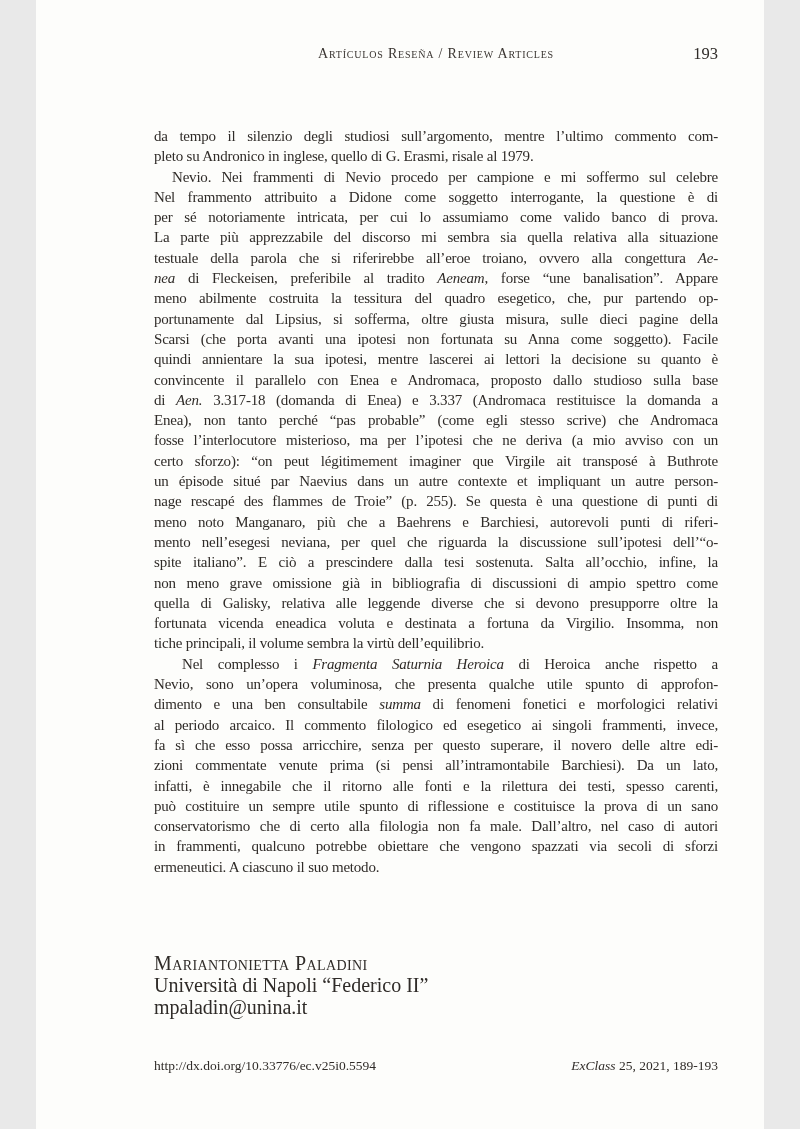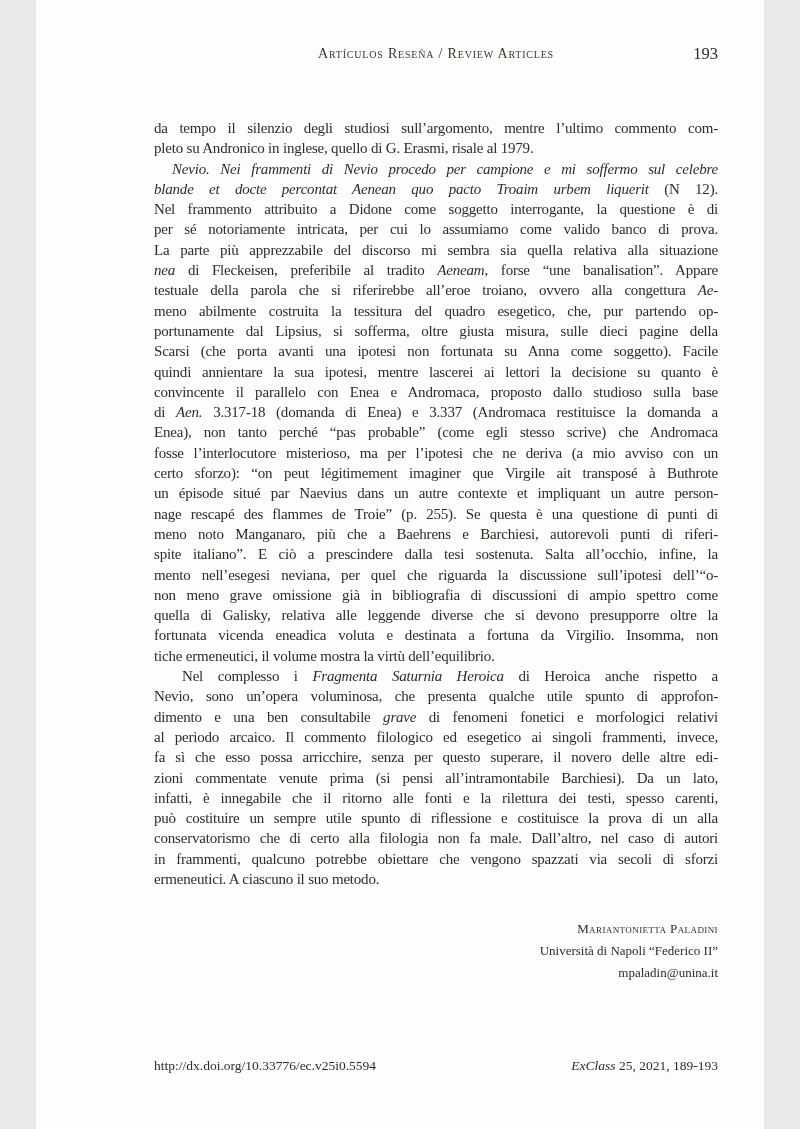--- a/index.html
+++ b/index.html
@@ -20,37 +20,37 @@
     font-size:14px;
     letter-spacing:0.8px;
     color:#3a3531;
   }
   .page-number{
     position:absolute;right:0;top:-2px;
     font-size:16.5px;
   }
   
   .body-text{
-    position:absolute;left:118px;top:118px;width:564px;
+    position:absolute;left:118px;top:126px;width:564px;
     font-size:15px;
     line-height:20.3px;
     letter-spacing:-0.2px;
   }
   .line{
     text-align:justify;
     text-align-last:justify;
     white-space:normal;
   }
   .line.para-last{text-align-last:left;}
   .it{font-style:italic;}
   
   .signature{
-    position:absolute;left:118px;top:918px;width:564px;
-    text-align:right;
-    font-size:13px;
+    position:absolute;left:118px;top:953px;width:564px;
+    text-align:left;
+    font-size:20px;
     line-height:21.8px;
   }
   .author{font-variant:small-caps;letter-spacing:0.4px;}
   
   .footer{
     position:absolute;left:118px;top:1058px;width:564px;
     display:flex;justify-content:space-between;align-items:flex-start;
     font-size:13.5px;
   }
 </style>
@@ -60,53 +60,52 @@
 <div class="page">
 
   <div class="header">
     <div class="header-title">Artículos Reseña / Review Articles</div>
     <div class="page-number">193</div>
   </div>
 
   <div class="body-text">
       <div class="line"><span>da tempo il silenzio degli studiosi sull’argomento, mentre l’ultimo commento com-</span></div>
       <div class="line para-last"><span>pleto su Andronico in inglese, quello di G. Erasmi, risale al 1979.</span></div>
-      <div class="line" style="text-indent: 18px; font-style: italic;"><span>Nevio. Nei frammenti di Nevio procedo per campione e mi soffermo sul celebre</span></div>
-      <div class="line"><span class="it">blande et docte percontat Aenean quo pacto Troaim urbem liquerit</span><span> (N 12).</span></div>
+      <div class="line" style="text-indent: 18px;"><span>Nevio. Nei frammenti di Nevio procedo per campione e mi soffermo sul celebre</span></div>
       <div class="line"><span>Nel frammento attribuito a Didone come soggetto interrogante, la questione è di</span></div>
       <div class="line"><span>per sé notoriamente intricata, per cui lo assumiamo come valido banco di prova.</span></div>
       <div class="line"><span>La parte più apprezzabile del discorso mi sembra sia quella relativa alla situazione</span></div>
+      <div class="line"><span>testuale della parola che si riferirebbe all’eroe troiano, ovvero alla congettura </span><span class="it">Ae-</span></div>
       <div class="line"><span class="it">nea</span><span> di Fleckeisen, preferibile al tradito </span><span class="it">Aeneam</span><span>, forse “une banalisation”. Appare</span></div>
-      <div class="line"><span>testuale della parola che si riferirebbe all’eroe troiano, ovvero alla congettura </span><span class="it">Ae-</span></div>
       <div class="line"><span>meno abilmente costruita la tessitura del quadro esegetico, che, pur partendo op-</span></div>
       <div class="line"><span>portunamente dal Lipsius, si sofferma, oltre giusta misura, sulle dieci pagine della</span></div>
       <div class="line"><span>Scarsi (che porta avanti una ipotesi non fortunata su Anna come soggetto). Facile</span></div>
       <div class="line"><span>quindi annientare la sua ipotesi, mentre lascerei ai lettori la decisione su quanto è</span></div>
       <div class="line"><span>convincente il parallelo con Enea e Andromaca, proposto dallo studioso sulla base</span></div>
       <div class="line"><span>di </span><span class="it">Aen.</span><span> 3.317-18 (domanda di Enea) e 3.337 (Andromaca restituisce la domanda a</span></div>
       <div class="line"><span>Enea), non tanto perché “pas probable” (come egli stesso scrive) che Andromaca</span></div>
       <div class="line"><span>fosse l’interlocutore misterioso, ma per l’ipotesi che ne deriva (a mio avviso con un</span></div>
       <div class="line"><span>certo sforzo): “on peut légitimement imaginer que Virgile ait transposé à Buthrote</span></div>
       <div class="line"><span>un épisode situé par Naevius dans un autre contexte et impliquant un autre person-</span></div>
       <div class="line"><span>nage rescapé des flammes de Troie” (p. 255). Se questa è una questione di punti di</span></div>
       <div class="line"><span>meno noto Manganaro, più che a Baehrens e Barchiesi, autorevoli punti di riferi-</span></div>
+      <div class="line"><span>mento nell’esegesi neviana, per quel che riguarda la discussione sull’ipotesi dell’“o-</span></div>
       <div class="line"><span>spite italiano”. E ciò a prescindere dalla tesi sostenuta. Salta all’occhio, infine, la</span></div>
-      <div class="line"><span>mento nell’esegesi neviana, per quel che riguarda la discussione sull’ipotesi dell’“o-</span></div>
       <div class="line"><span>non meno grave omissione già in bibliografia di discussioni di ampio spettro come</span></div>
       <div class="line"><span>quella di Galisky, relativa alle leggende diverse che si devono presupporre oltre la</span></div>
       <div class="line"><span>fortunata vicenda eneadica voluta e destinata a fortuna da Virgilio. Insomma, non</span></div>
-      <div class="line para-last"><span>tiche ermeneutici, il volume mostra la virtù dell’equilibrio.</span></div>
+      <div class="line para-last"><span>tiche principali, il volume sembra la virtù dell’equilibrio.</span></div>
       <div class="line" style="text-indent: 28px;"><span>Nel complesso i </span><span class="it">Fragmenta Saturnia Heroica</span><span> di Heroica anche rispetto a</span></div>
       <div class="line"><span>Nevio, sono un’opera voluminosa, che presenta qualche utile spunto di approfon-</span></div>
-      <div class="line"><span>dimento e una ben consultabile </span><span class="it">grave</span><span> di fenomeni fonetici e morfologici relativi</span></div>
+      <div class="line"><span>dimento e una ben consultabile </span><span class="it">summa</span><span> di fenomeni fonetici e morfologici relativi</span></div>
       <div class="line"><span>al periodo arcaico. Il commento filologico ed esegetico ai singoli frammenti, invece,</span></div>
       <div class="line"><span>fa sì che esso possa arricchire, senza per questo superare, il novero delle altre edi-</span></div>
       <div class="line"><span>zioni commentate venute prima (si pensi all’intramontabile Barchiesi). Da un lato,</span></div>
       <div class="line"><span>infatti, è innegabile che il ritorno alle fonti e la rilettura dei testi, spesso carenti,</span></div>
-      <div class="line"><span>può costituire un sempre utile spunto di riflessione e costituisce la prova di un alla</span></div>
+      <div class="line"><span>può costituire un sempre utile spunto di riflessione e costituisce la prova di un sano</span></div>
       <div class="line"><span>conservatorismo che di certo alla filologia non fa male. Dall’altro, nel caso di autori</span></div>
       <div class="line"><span>in frammenti, qualcuno potrebbe obiettare che vengono spazzati via secoli di sforzi</span></div>
       <div class="line para-last"><span>ermeneutici. A ciascuno il suo metodo.</span></div>
     </div>
 
   <div class="signature">
     <div class="author">Mariantonietta Paladini</div>
     <div>Università di Napoli “Federico II”</div>
     <div>mpaladin@unina.it</div>
   </div>

